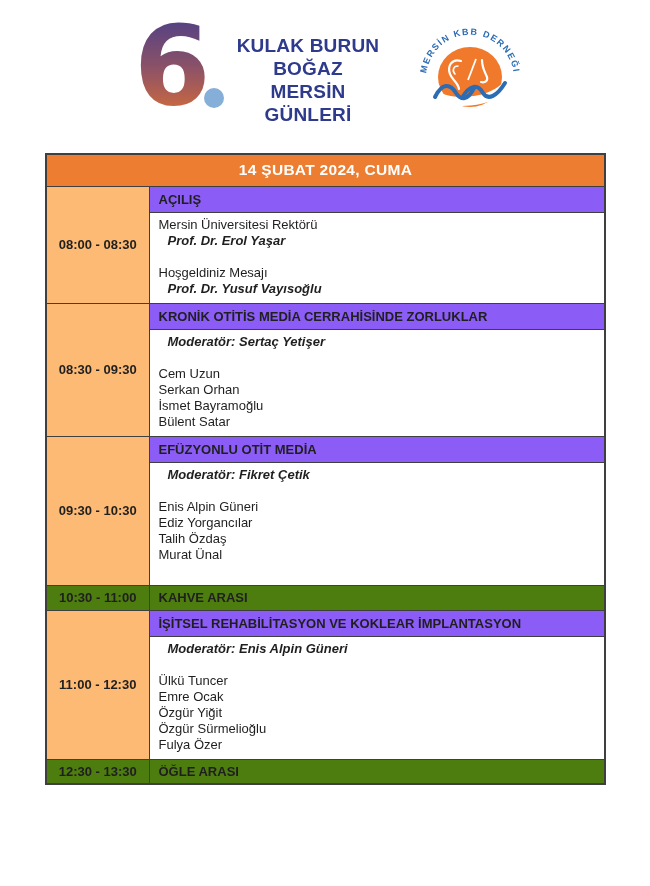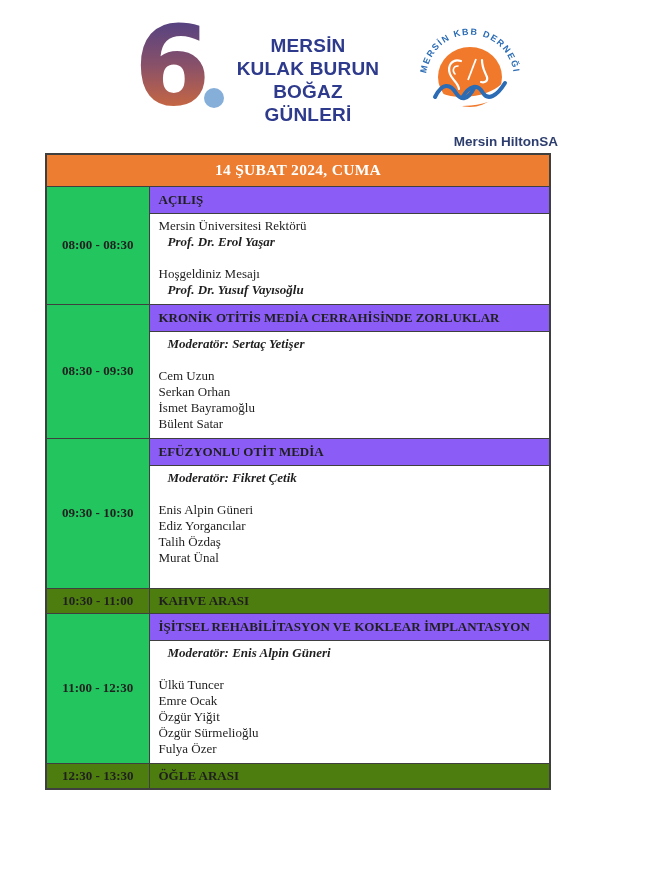--- a/index.html
+++ b/index.html
@@ -45,40 +45,39 @@
   .venue {
     position: absolute; left: 103px; top: 134px; width: 455px;
     text-align: right;
     color: #2D3E6E;
     font-weight: bold;
     font-size: 13.5px;
   }
 
   
   .schedule {
-    position: absolute; left: 45px; top: 153px; width: 506px;
+    position: absolute; left: 45px; top: 153px; width: 561px;
     border-collapse: collapse;
     table-layout: fixed;
-    font-family: Liberation Serif, serif;
   }
   .schedule td, .schedule th { border: 1px solid #3F3F3F; }
   .schedule { border: 2px solid #3F3F3F; }
 
   .day-header {
     background: #ED7D31;
     color: #ffffff;
     font-weight: bold;
     font-size: 15.5px;
     height: 32px;
     text-align: center;
     letter-spacing: 0.3px;
   }
 
   .time-cell {
-    background: #22c55e;
+    background: #fdba74;
     width: 103px;
     text-align: center;
     vertical-align: middle;
     font-weight: bold;
     font-size: 13px;
     color: #1F1F1F;
   }
 
   .title-cell {
     background: #8b5cf6;
@@ -123,22 +122,22 @@
           <stop offset="0" stop-color="#3E3C8D"></stop>
           <stop offset="0.5" stop-color="#8A5168"></stop>
           <stop offset="1" stop-color="#E8732E"></stop>
         </linearGradient>
       </defs>
       <text x="-2" y="84" font-size="110" font-weight="bold" font-family="DejaVu Sans, sans-serif" fill="url(#grad6)">6</text>
       <circle cx="78" cy="78" r="10" fill="#85AFD9"></circle>
     </svg>
 
     <div class="event-title">
+      <div>KULAK BURUN BOĞAZ</div>
       <div>MERSİN</div>
-      <div>KULAK BURUN BOĞAZ</div>
       <div>GÜNLERİ</div>
     </div>
 
     <svg class="kbb-logo" viewBox="0 0 100 92">
       <defs>
         <path id="ringArc" d="M 14,82 A 44,44 0 1 1 86,82" fill="none"></path>
       </defs>
       <ellipse cx="50" cy="55" rx="32" ry="30" fill="#F0792B"></ellipse>
 
       <g stroke="#ffffff" fill="none" stroke-width="2.2" stroke-linecap="round">
@@ -156,21 +155,20 @@
         <path d="M 14,72 C 30,84 70,82 88,62" stroke="#ffffff" stroke-width="9" fill="none"></path>
         <path d="M 15,75 C 22,61 30,61 36,71 C 41,79 48,78 54,66" stroke="#2B6CB5" stroke-width="4" fill="none" stroke-linecap="round"></path>
         <path d="M 42,76 C 50,62 58,62 63,71 C 68,79 77,74 85,61" stroke="#2B6CB5" stroke-width="4" fill="none" stroke-linecap="round"></path>
       </g>
 
       <text font-size="9" font-weight="bold" fill="#2B6CB5" letter-spacing="1.5" font-family="Liberation Sans, sans-serif">
         <textPath href="#ringArc" startOffset="50%" text-anchor="middle">MERSİN KBB DERNEĞİ</textPath>
       </text>
     </svg>
 
-    <div class="venue">Mersin HiltonSA</div>
   </div>
 
   <table class="schedule">
     <colgroup>
         <col style="width:103px">
         <col>
       </colgroup>
     <thead>
       <tr>
         <th class="day-header" colspan="2">14 ŞUBAT 2024, CUMA</th>

